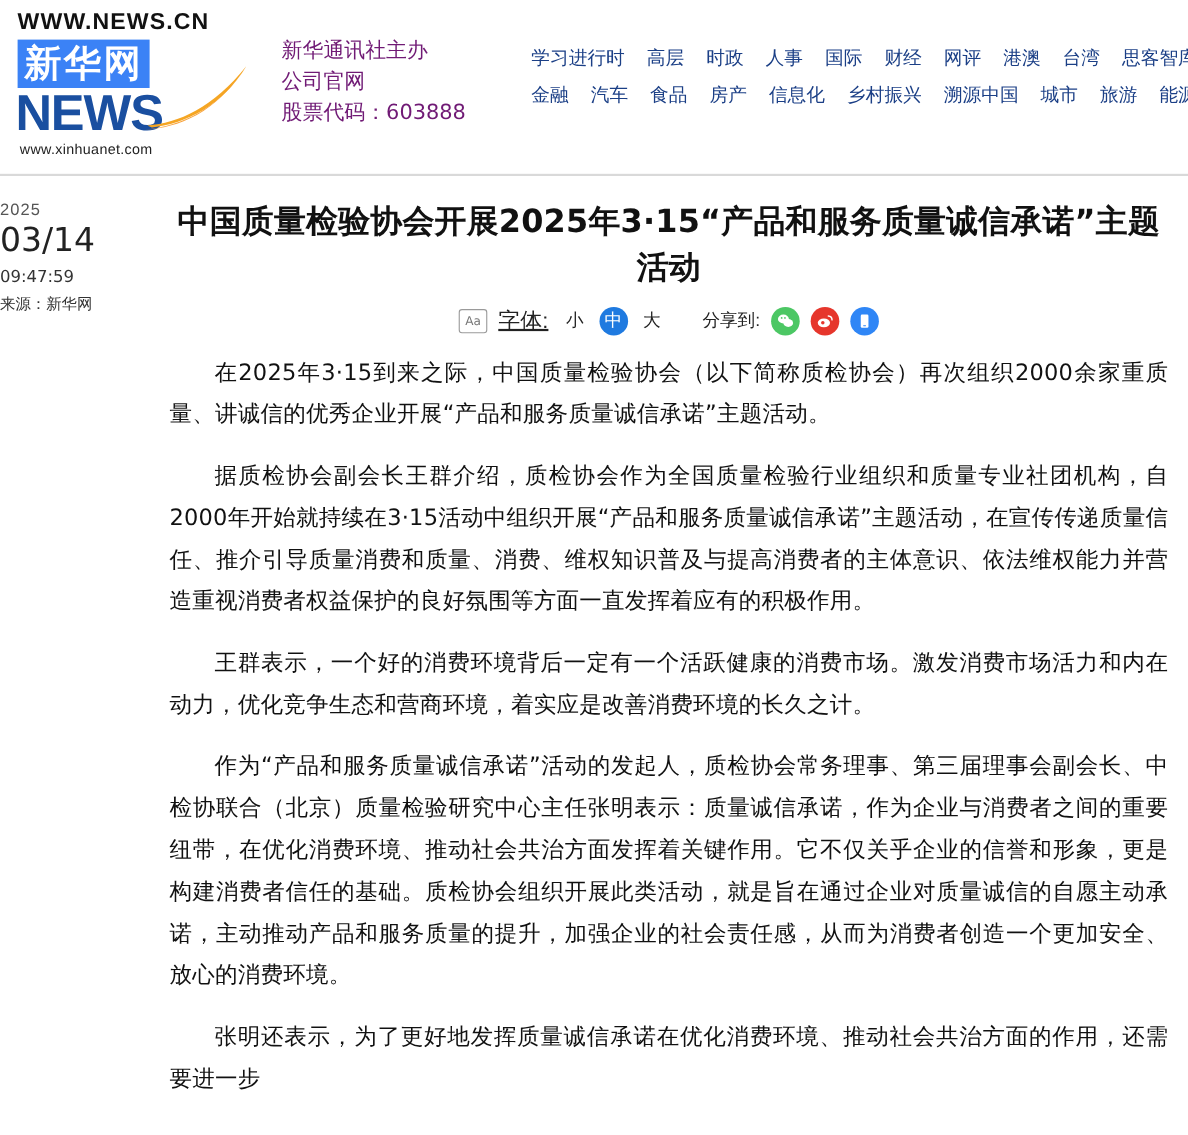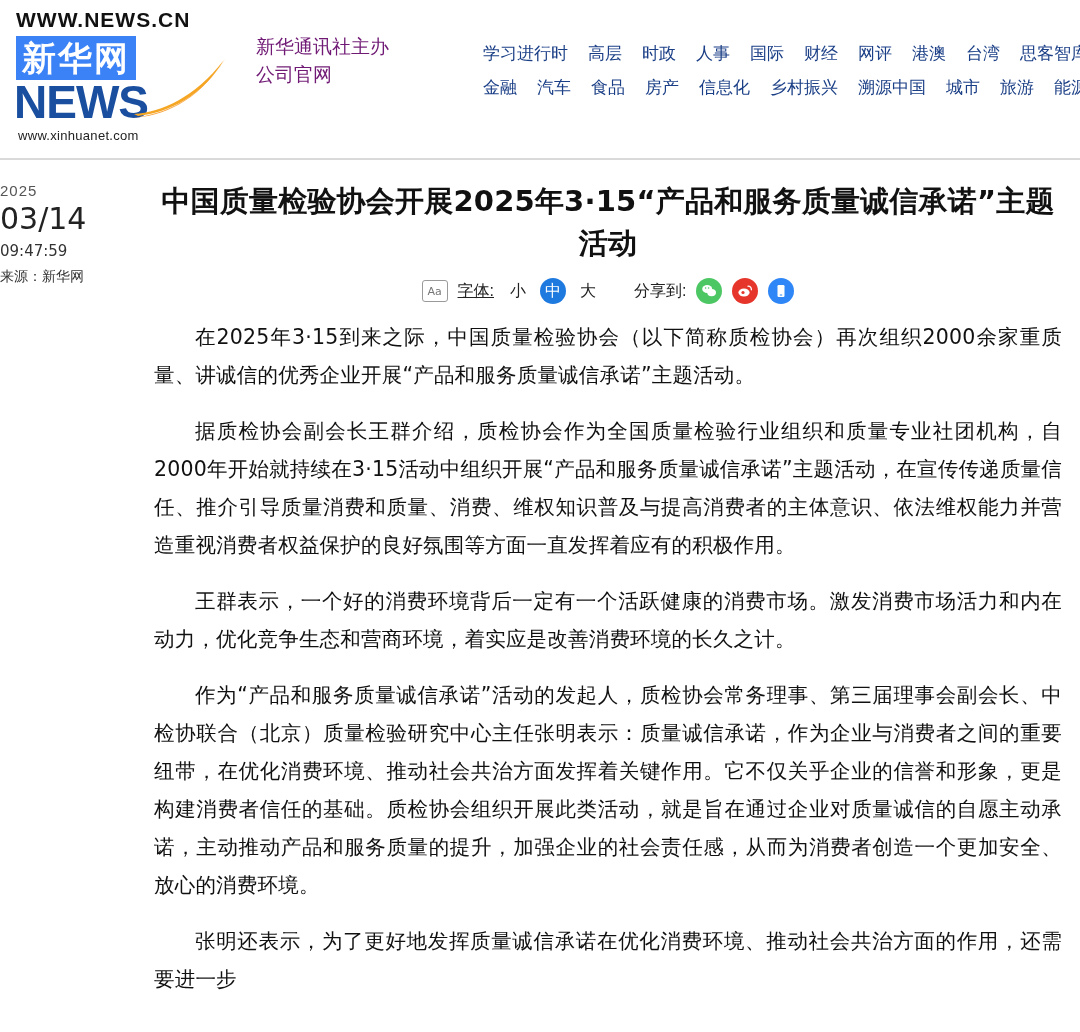--- a/index.html
+++ b/index.html
@@ -178,21 +178,21 @@
   }
   .aa-box {
     width: 24px; height: 20px;
     border: 1.5px solid #9a9a9a;
     border-radius: 3px;
     font-size: 11px;
     color: #777;
     display: flex; align-items: center; justify-content: center;
     font-family: "DejaVu Sans", sans-serif;
   }
-  .tb-label { font-size: 16px; color: #222; margin-right: 2px; text-decoration: underline; }
+  .tb-label { font-size: 20px; color: #222; margin-right: 2px; text-decoration: underline; }
   .size-opt {
     font-size: 16px;
     color: #222;
     padding: 0 4px;
     cursor: pointer;
   }
   .size-opt.active {
     background: #1f7ae0;
     color: #ffffff;
     border-radius: 50%;
@@ -241,20 +241,21 @@
         </svg>
       </div>
       <div class="logo-url-bottom">www.xinhuanet.com</div>
     </div>
 
     <div class="divider-vert"></div>
 
     <div class="org-block">
       <div>新华通讯社主办</div>
       <div>公司官网</div>
+      <div>股票代码：603888</div>
     </div>
 
     <div class="navs">
       <div class="nav-row">
         <a>学习进行时</a>
         <a>高层</a>
         <a>时政</a>
         <a>人事</a>
         <a>国际</a>
         <a>财经</a>

